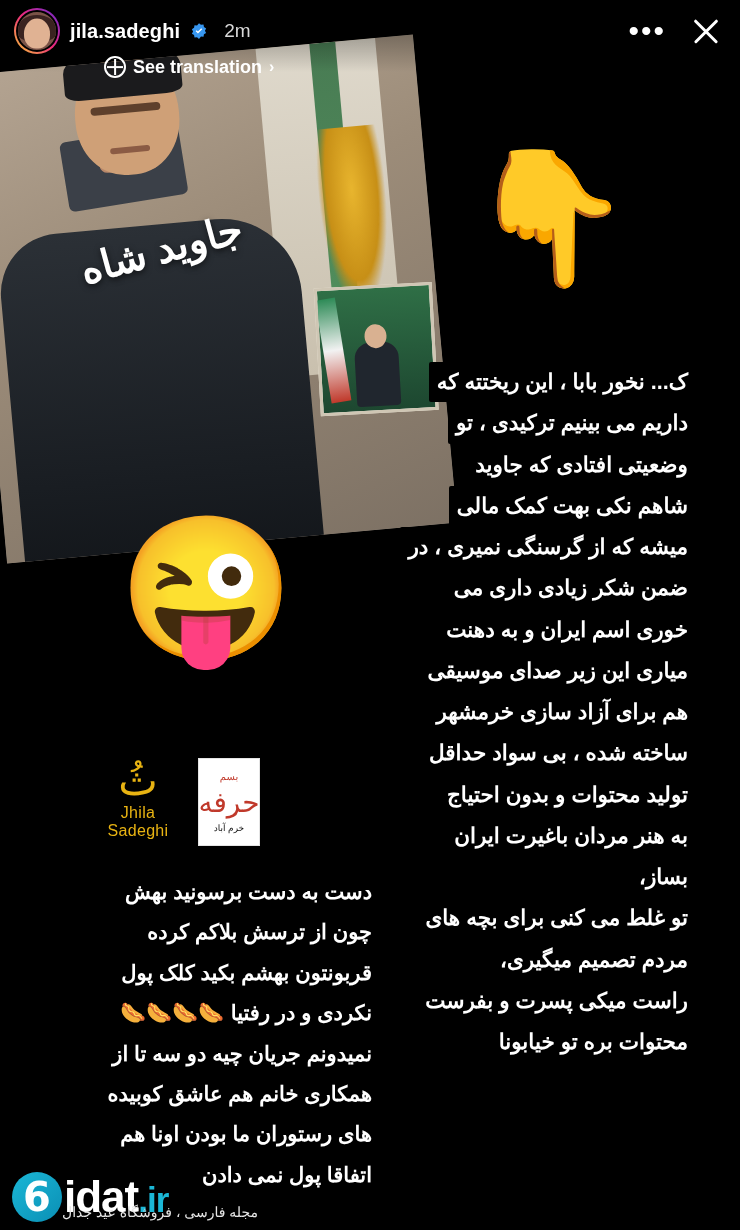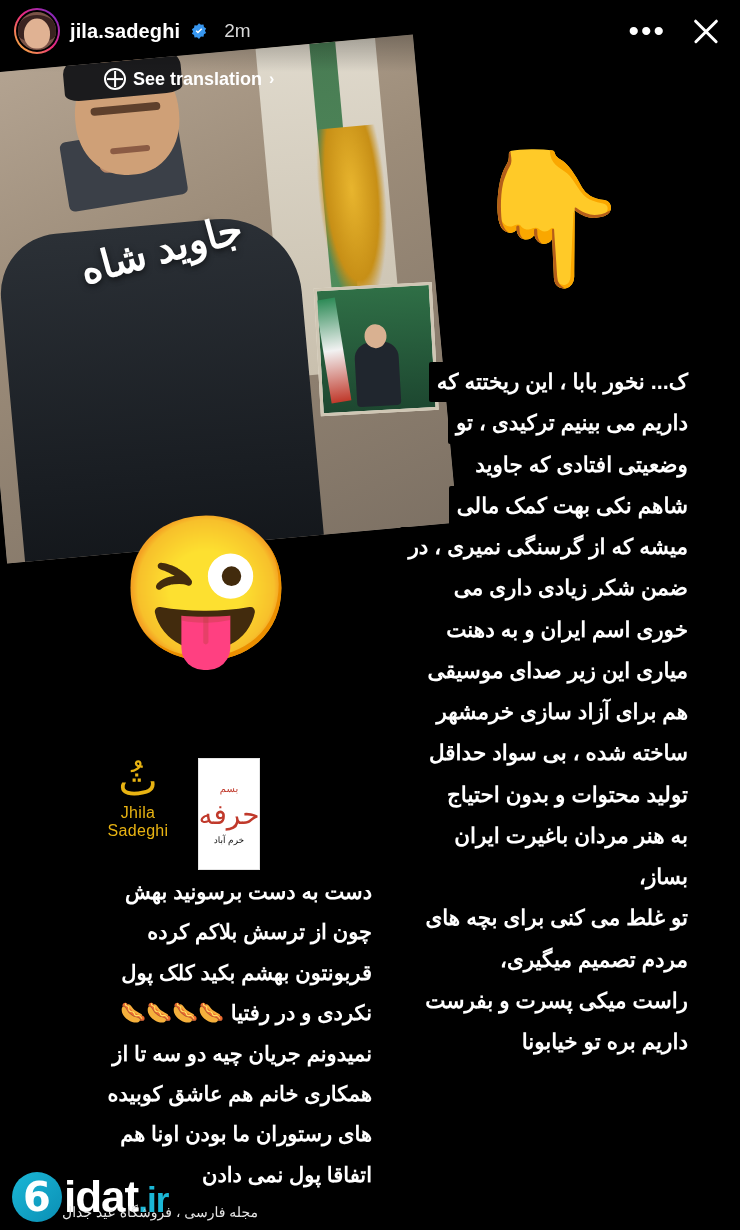--- a/index.html
+++ b/index.html
@@ -103,21 +103,21 @@
     background: #fff;
     border-radius: 2px;
   }
   .close-btn::before { transform: rotate(45deg); }
   .close-btn::after  { transform: rotate(-45deg); }
 
   .translate-row {
     display: flex;
     align-items: center;
     gap: 7px;
-    margin-top: 14px;
+    margin-top: 2px;
     margin-left: 90px;
     cursor: pointer;
   }
   .translate-icon {
     width: 22px; height: 22px;
     border-radius: 50%;
     border: 2px solid #fff;
     position: relative;
     flex: 0 0 auto;
   }
@@ -305,21 +305,21 @@
     text-align: center;
   }
   .logo-script .mark {
     font-size: 42px;
     line-height: 46px;
     font-family: "DejaVu Serif", serif;
     display: block;
   }
   .logo-script .cap { font-size: 16px; letter-spacing:.3px; display:block; }
   .logo-card {
-    width: 62px; height: 112px;
+    width: 62px; height: 88px;
     background: #fff;
     border: 1px solid #e4e4e4;
     display: flex; flex-direction: column;
     align-items: center; justify-content: center;
     gap: 4px;
   }
   .logo-card .ctop { color: #c0392b; font-size: 10px; }
   .logo-card .cmark { color: #c0392b; font-size: 28px; font-family: "DejaVu Serif", serif; }
   .logo-card .cbot { color: #111; font-size: 9px; }
 
@@ -469,21 +469,21 @@
     <div><span class="ln">خوری اسم ایران و به دهنت</span></div>
     <div><span class="ln">میاری این زیر صدای موسیقی</span></div>
     <div><span class="ln">هم برای آزاد سازی خرمشهر</span></div>
     <div><span class="ln">ساخته شده ، بی سواد حداقل</span></div>
     <div><span class="ln">تولید محتوات و بدون احتیاج</span></div>
     <div><span class="ln">به هنر مردان باغیرت ایران</span></div>
     <div><span class="ln">بساز،</span></div>
     <div><span class="ln">تو غلط می کنی برای بچه های</span></div>
     <div><span class="ln">مردم تصمیم میگیری،</span></div>
     <div><span class="ln">راست میکی پسرت و بفرست</span></div>
-    <div><span class="ln">داریم بره تو خیابونا</span></div>
+    <div><span class="ln">محتوات بره تو خیابونا</span></div>
   </div>
 
   <div class="caption-block" id="cap-second">
     <div><span class="ln">دست به دست برسونید بهش</span></div>
     <div><span class="ln">چون از ترسش بلاکم کرده</span></div>
     <div><span class="ln">قربونتون بهشم بکید کلک پول</span></div>
     <div><span class="ln">نکردی و در رفتیا 🌭🌭🌭🌭</span></div>
     <div><span class="ln">نمیدونم جریان چیه دو سه تا از</span></div>
     <div><span class="ln">همکاری خانم هم عاشق کوبیده</span></div>
     <div><span class="ln">های رستوران ما بودن اونا هم</span></div>

